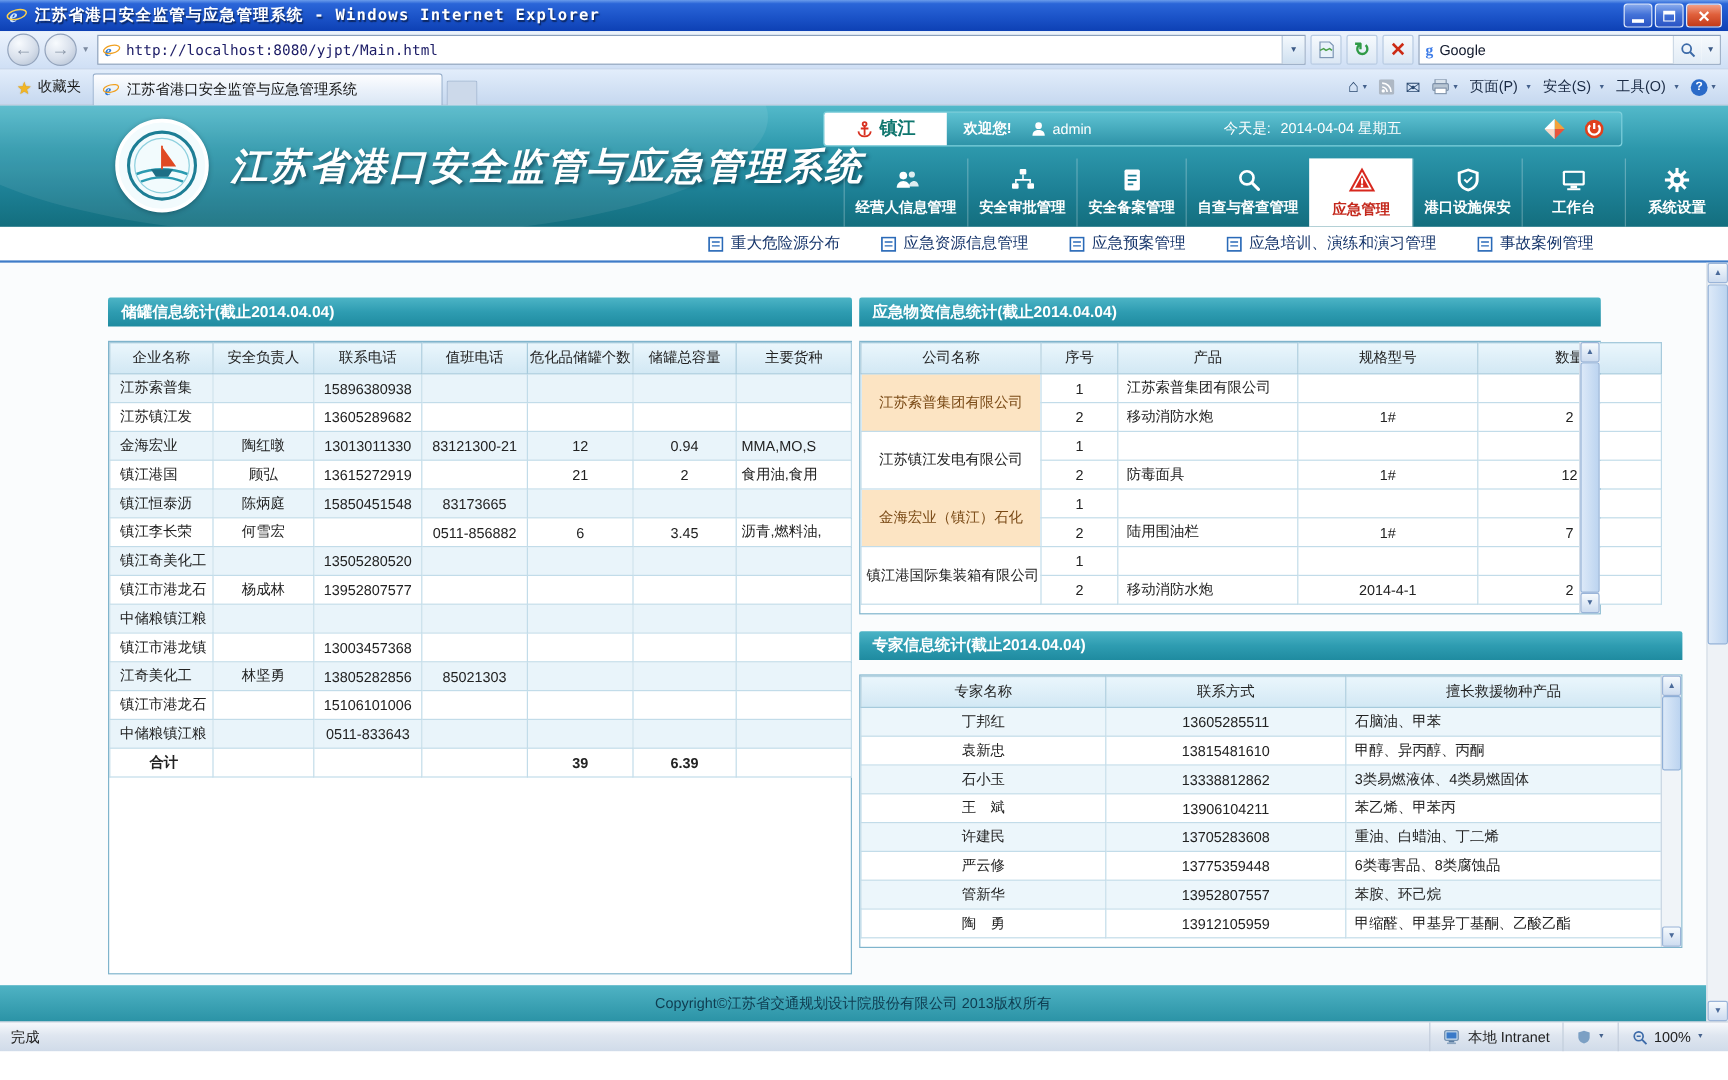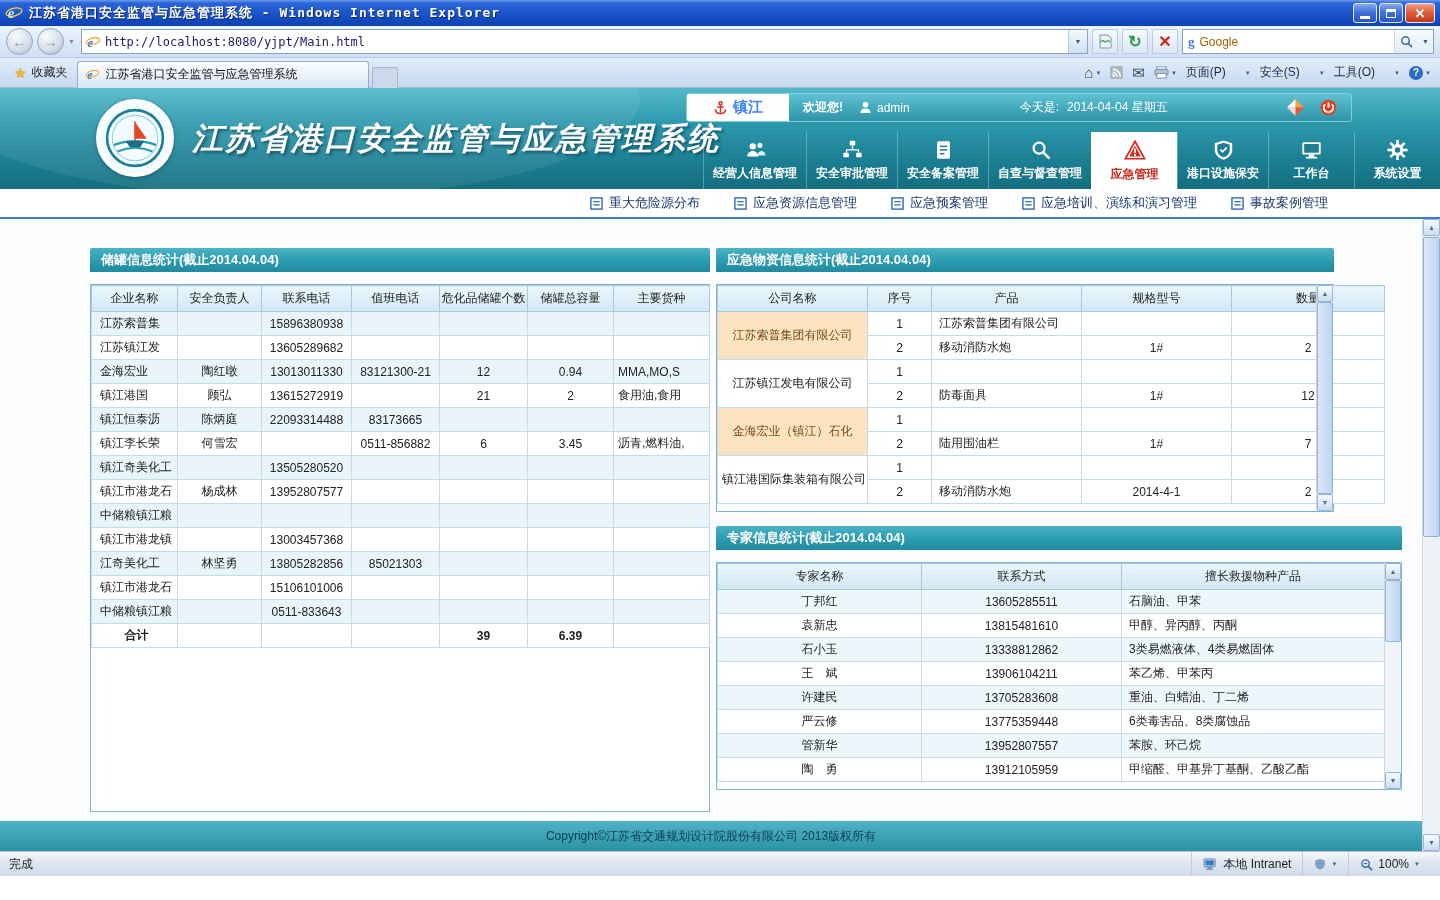--- a/index.html
+++ b/index.html
@@ -37,21 +37,21 @@
     background:linear-gradient(180deg,#f4f9fd,#cfe0f0); display:flex; align-items:center; justify-content:center;
     color:#3c5a86; font-size:7px; }
   .tool-btn { width:26px; height:25px; display:flex; align-items:center; justify-content:center;
     border:1px solid #b9cce2; border-radius:2px; cursor:pointer;
     background:linear-gradient(180deg,#f6fafd,#dbe7f4); }
   .tool-btn.refresh { color:#2f9a46; font-size:16px; font-weight:bold; }
   .tool-btn.stop { color:#cc2a14; font-size:16px; font-weight:bold; }
   .search-box { width:252px; height:25px; background:#fff; border:1px solid #8ba0bc;
     display:flex; align-items:center; padding-left:5px; }
   .g-ico { font-weight:bold; font-size:13px; color:#3d7ce8; margin-right:5px; font-family:"Liberation Serif", serif; }
-  .search-text { flex:1; color:#a16207; }
+  .search-text { flex:1; color:#0f172a; }
   .search-btn { width:24px; height:23px; display:flex; align-items:center; justify-content:center;
     border-left:1px solid #cdd9e6; cursor:pointer; background:linear-gradient(180deg,#f6fafd,#e2ecf6); }
   .search-drop { width:15px; height:23px; display:flex; align-items:center; justify-content:center;
     color:#3c5a86; font-size:7px; cursor:pointer; background:linear-gradient(180deg,#f6fafd,#e2ecf6); }
 
   
   .menubar { height:24px; background:#e7effb; display:flex; align-items:center; padding-left:6px;
     border-bottom:1px solid #cfdcee; }
   .menu-item { padding:3px 9px; color:#111; cursor:pointer; }
 
@@ -62,41 +62,41 @@
   .star-icon { color:#f2b523; font-size:14px; text-shadow:0 0 1px #b07e10; }
   .tab { width:292px; height:27px; margin-top:3px; display:flex; align-items:center; gap:6px; padding:0 7px;
     background:linear-gradient(180deg,#fefeff,#eaf1fa 50%,#d9e6f4); border:1px solid #97afcb; border-bottom:none;
     border-radius:3px 3px 0 0; cursor:pointer; }
   .tab-title { color:#111; white-space:nowrap; overflow:hidden; }
   .tab-stub { width:26px; height:21px; margin:9px 0 0 3px; border:1px solid #a4b8d2; border-bottom:none;
     border-radius:2px 2px 0 0; background:#ccd9ea; cursor:pointer; }
   .tab-tools { margin-left:auto; display:flex; align-items:center; gap:9px; padding-right:4px; color:#2c4a70; }
   .ticon { display:flex; align-items:center; gap:2px; cursor:pointer; font-size:15px; color:#2c4a70; }
   .ticon .dd, .tbtn .dd { font-size:6px; color:#44618c; }
-  .tbtn { display:flex; align-items:center; gap:19px; cursor:pointer; font-size:12px; color:#1a2a44; }
+  .tbtn { display:flex; align-items:center; gap:6px; cursor:pointer; font-size:12px; color:#1a2a44; }
   .help-circle { width:14px; height:14px; border-radius:50%; background:#2a6ac8; color:#fff; font-size:10px;
     font-weight:bold; display:flex; align-items:center; justify-content:center; }
 
   
   .app-header { height:101px; position:relative; overflow:hidden;
     background:linear-gradient(180deg,#53b9ca 0%, #2d98ac 35%, #1d8095 70%, #136e7e 100%); }
   .app-header::after { content:""; position:absolute; left:-60px; top:-90px; width:700px; height:200px;
     border-radius:50%; background:rgba(255,255,255,.08); }
   .logo-badge { position:absolute; left:96px; top:11px; width:78px; height:78px; border-radius:50%;
     background:#f2fbfd; border:3px solid #fff; box-shadow:0 1px 4px rgba(0,30,40,.35);
     display:flex; align-items:center; justify-content:center; z-index:2; }
   .app-title { position:absolute; left:192px; top:30px; z-index:2; font-size:31px; font-weight:bold;
     font-style:italic; color:#fff; letter-spacing:2px; text-shadow:2px 2px 3px rgba(0,30,45,.5); }
 
   .user-strip { position:absolute; right:88px; top:5px; width:666px; height:29px; z-index:3;
     display:flex; align-items:center; border:1px solid #7fd0dc; border-radius:3px; color:#fff;
     background:linear-gradient(180deg,#5ec2d2,#2e93a8); }
   .city-box { width:102px; height:27px; background:#fff; border-radius:2px 0 0 2px;
     display:flex; align-items:center; justify-content:center; gap:5px; }
-  .city-name { color:#3b82f6; font-weight:bold; font-size:15px; }
+  .city-name { color:#0f766e; font-weight:bold; font-size:15px; }
   .welcome-text { margin-left:14px; font-weight:bold; }
   .user-wrap { margin-left:16px; display:flex; align-items:center; gap:5px; }
   .date-wrap { margin-left:110px; display:flex; align-items:center; gap:8px; }
   .strip-icons { margin-left:auto; margin-right:14px; display:flex; align-items:center; gap:16px; }
   .strip-icons span { cursor:pointer; display:flex; }
 
   .nav-menu { position:absolute; right:0; bottom:0; height:57px; display:flex; z-index:2; }
   .nav-item { min-width:86px; padding:0 9px; display:flex; flex-direction:column; align-items:center;
     justify-content:center; gap:4px; color:#fff; font-weight:bold; cursor:pointer;
     border-left:1px solid rgba(255,255,255,.28); }
@@ -523,21 +523,21 @@
                 <td>顾弘</td>
                 <td>13615272919</td>
                 <td></td>
                 <td>21</td>
                 <td>2</td>
                 <td>食用油,食用</td>
               </tr>
               <tr>
                 <td>镇江恒泰沥</td>
                 <td>陈炳庭</td>
-                <td>22093314488</td>
+                <td>15850451548</td>
                 <td>83173665</td>
                 <td></td>
                 <td></td>
                 <td></td>
               </tr>
               <tr>
                 <td>镇江李长荣</td>
                 <td>何雪宏</td>
                 <td></td>
                 <td>0511-856882</td>

